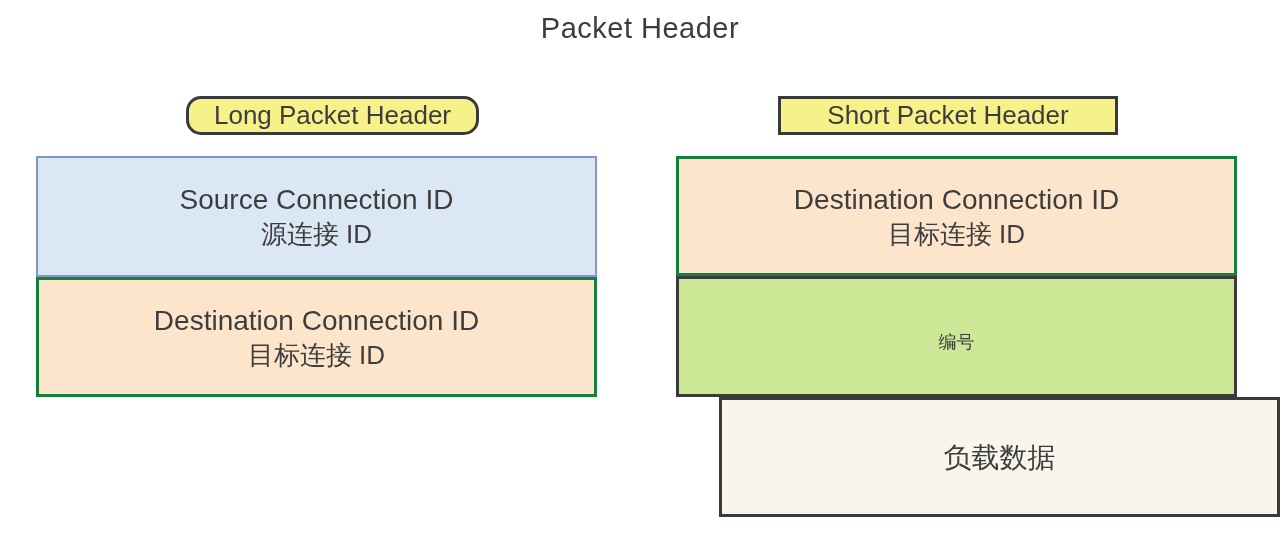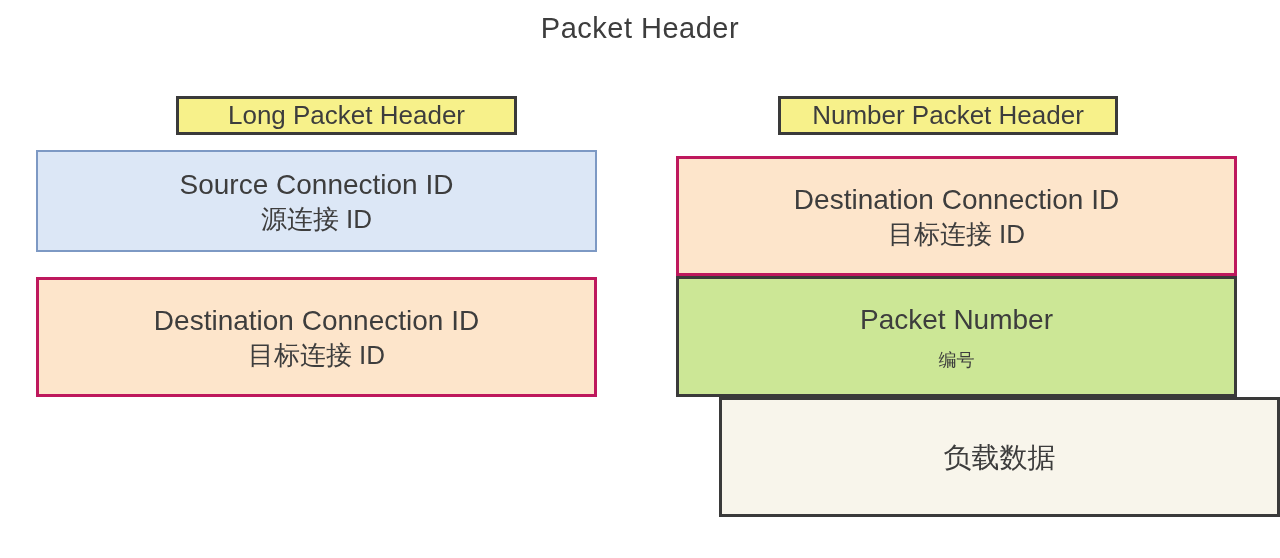--- a/index.html
+++ b/index.html
@@ -32,21 +32,21 @@
     height: 39px;
     box-sizing: border-box;
     background: #f7f18a;
     border: 3px solid #3a3a3a;
     display: flex;
     align-items: center;
     justify-content: center;
     font-size: 26px;
     color: #3d3d3d;
   }
-  .label-long  { left: 176px; width: 341px; }
+  .label-long  { left: 186px; width: 293px; border-radius: 15px; }
   .label-short { left: 778px; width: 340px; }
 
   .field-box {
     position: absolute;
     box-sizing: border-box;
     display: flex;
     flex-direction: column;
     align-items: center;
     justify-content: center;
     text-align: center;
@@ -54,37 +54,37 @@
   }
   .col-left  { left: 36px;  width: 561px; }
   .col-right { left: 676px; width: 561px; }
 
   .v-blue {
     background: #dce7f6;
     border: 2px solid #7d99c4;
   }
   .v-orange {
     background: #fde5cb;
-    border: 3px solid #be185d;
+    border: 3px solid #15803d;
   }
   .v-green {
     background: #cce796;
     border: 3px solid #3a3a3a;
   }
   .v-cream {
     background: #f8f5eb;
     border: 3px solid #3a3a3a;
   }
 
   .line1 { font-size: 28px; color: #3d3d3d; }
   .line2 { font-size: 26px; color: #3d3d3d; margin-top: 1px; }
   .line2-small { font-size: 18px; color: #3d3d3d; margin-top: 12px; }
   .line-single { font-size: 28px; color: #3d3d3d; }
 
-  .box-l1 { top: 150px; height: 102px; }
+  .box-l1 { top: 156px; height: 121px; }
   .box-l2 { top: 277px; height: 120px; }
   .box-r1 { top: 156px; height: 120px; }
   .box-r2 { top: 276px; height: 121px; }
   .box-r3 { top: 397px; height: 120px; margin-left: 43px; }
 </style>
 </head>
 <body>
 
 <div class="canvas">
 
@@ -95,29 +95,28 @@
   <div class="field-box col-left box-l1 v-blue">
     <div class="line1">Source Connection ID</div>
     <div class="line2">源连接 ID</div>
   </div>
 
   <div class="field-box col-left box-l2 v-orange">
     <div class="line1">Destination Connection ID</div>
     <div class="line2">目标连接 ID</div>
   </div>
 
-  <div class="section-label label-short">Number Packet Header</div>
+  <div class="section-label label-short">Short Packet Header</div>
 
   <div class="field-box col-right box-r1 v-orange">
     <div class="line1">Destination Connection ID</div>
     <div class="line2">目标连接 ID</div>
   </div>
 
   <div class="field-box col-right box-r2 v-green">
-    <div class="line1">Packet Number</div>
     <div class="line2-small">编号</div>
   </div>
 
   <div class="field-box col-right box-r3 v-cream">
     <div class="line-single">负载数据</div>
   </div>
 
 </div>
 
 </body></html>

